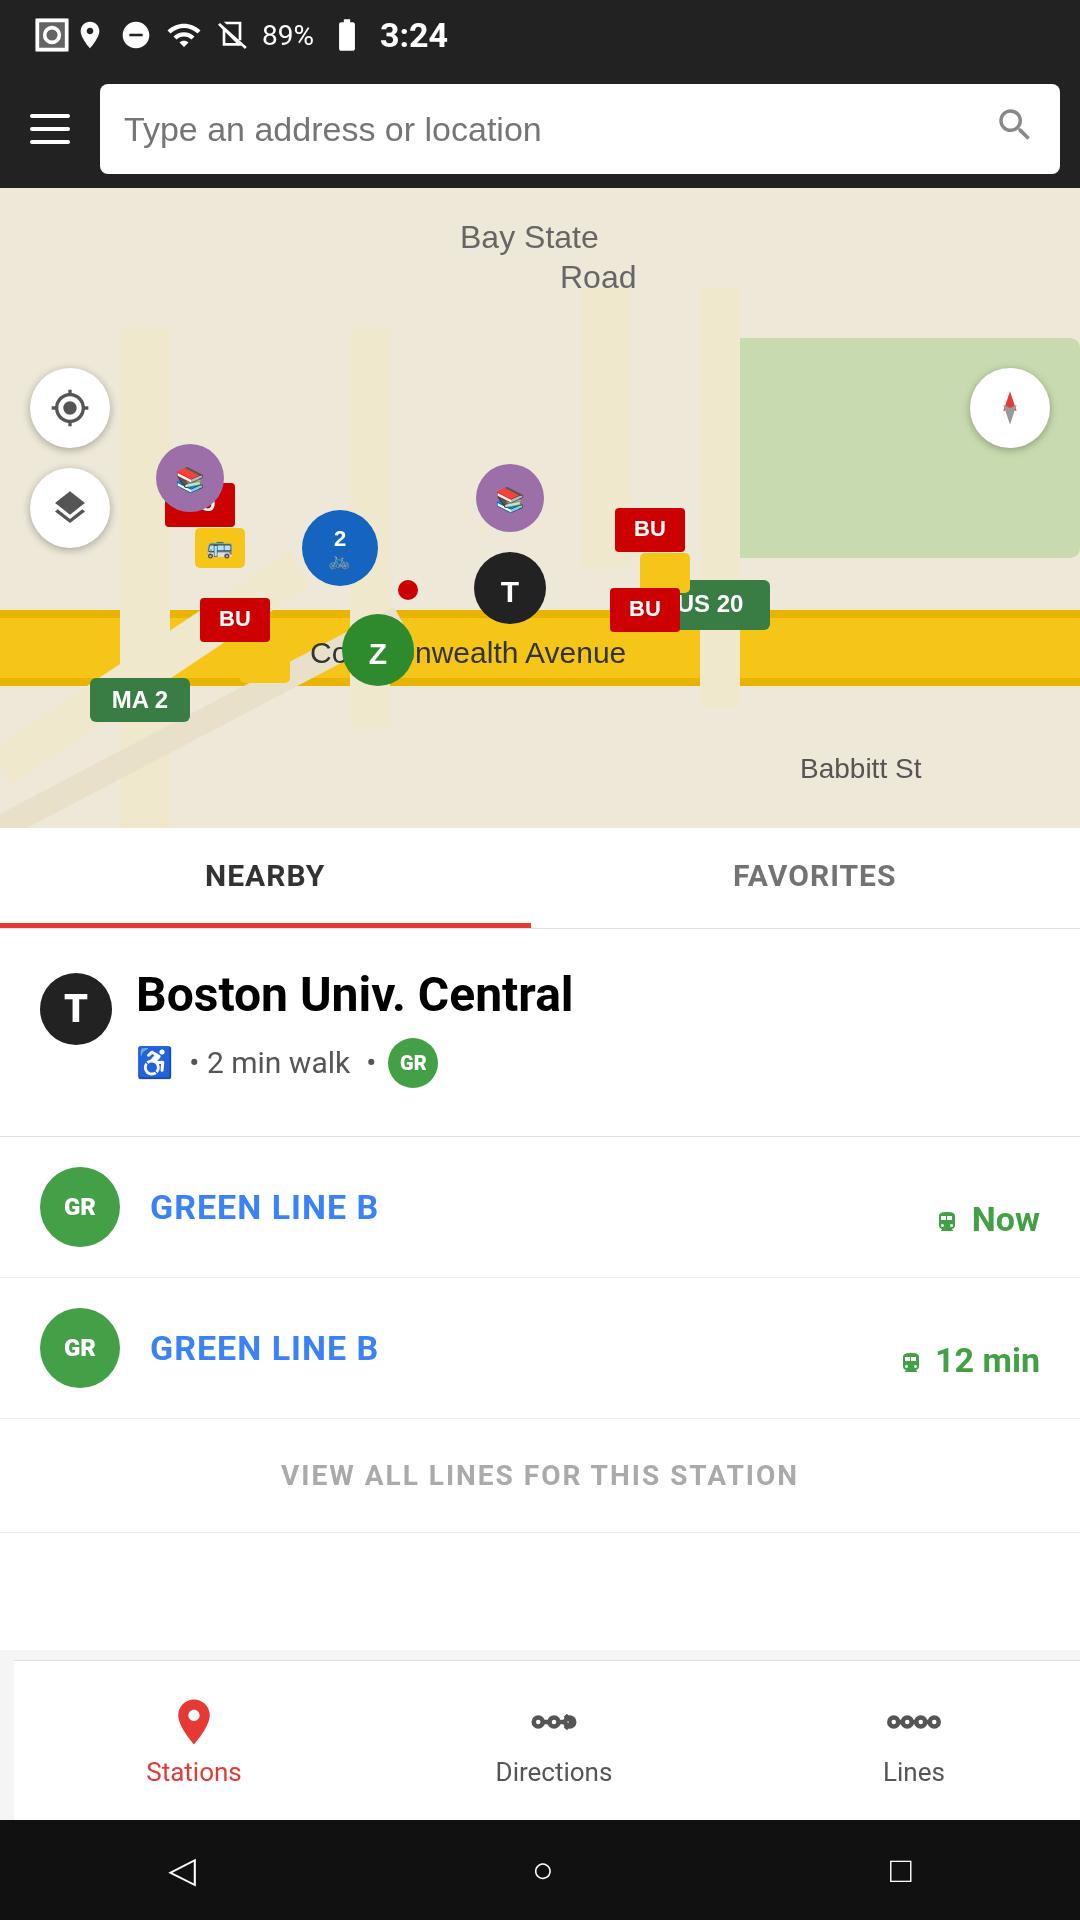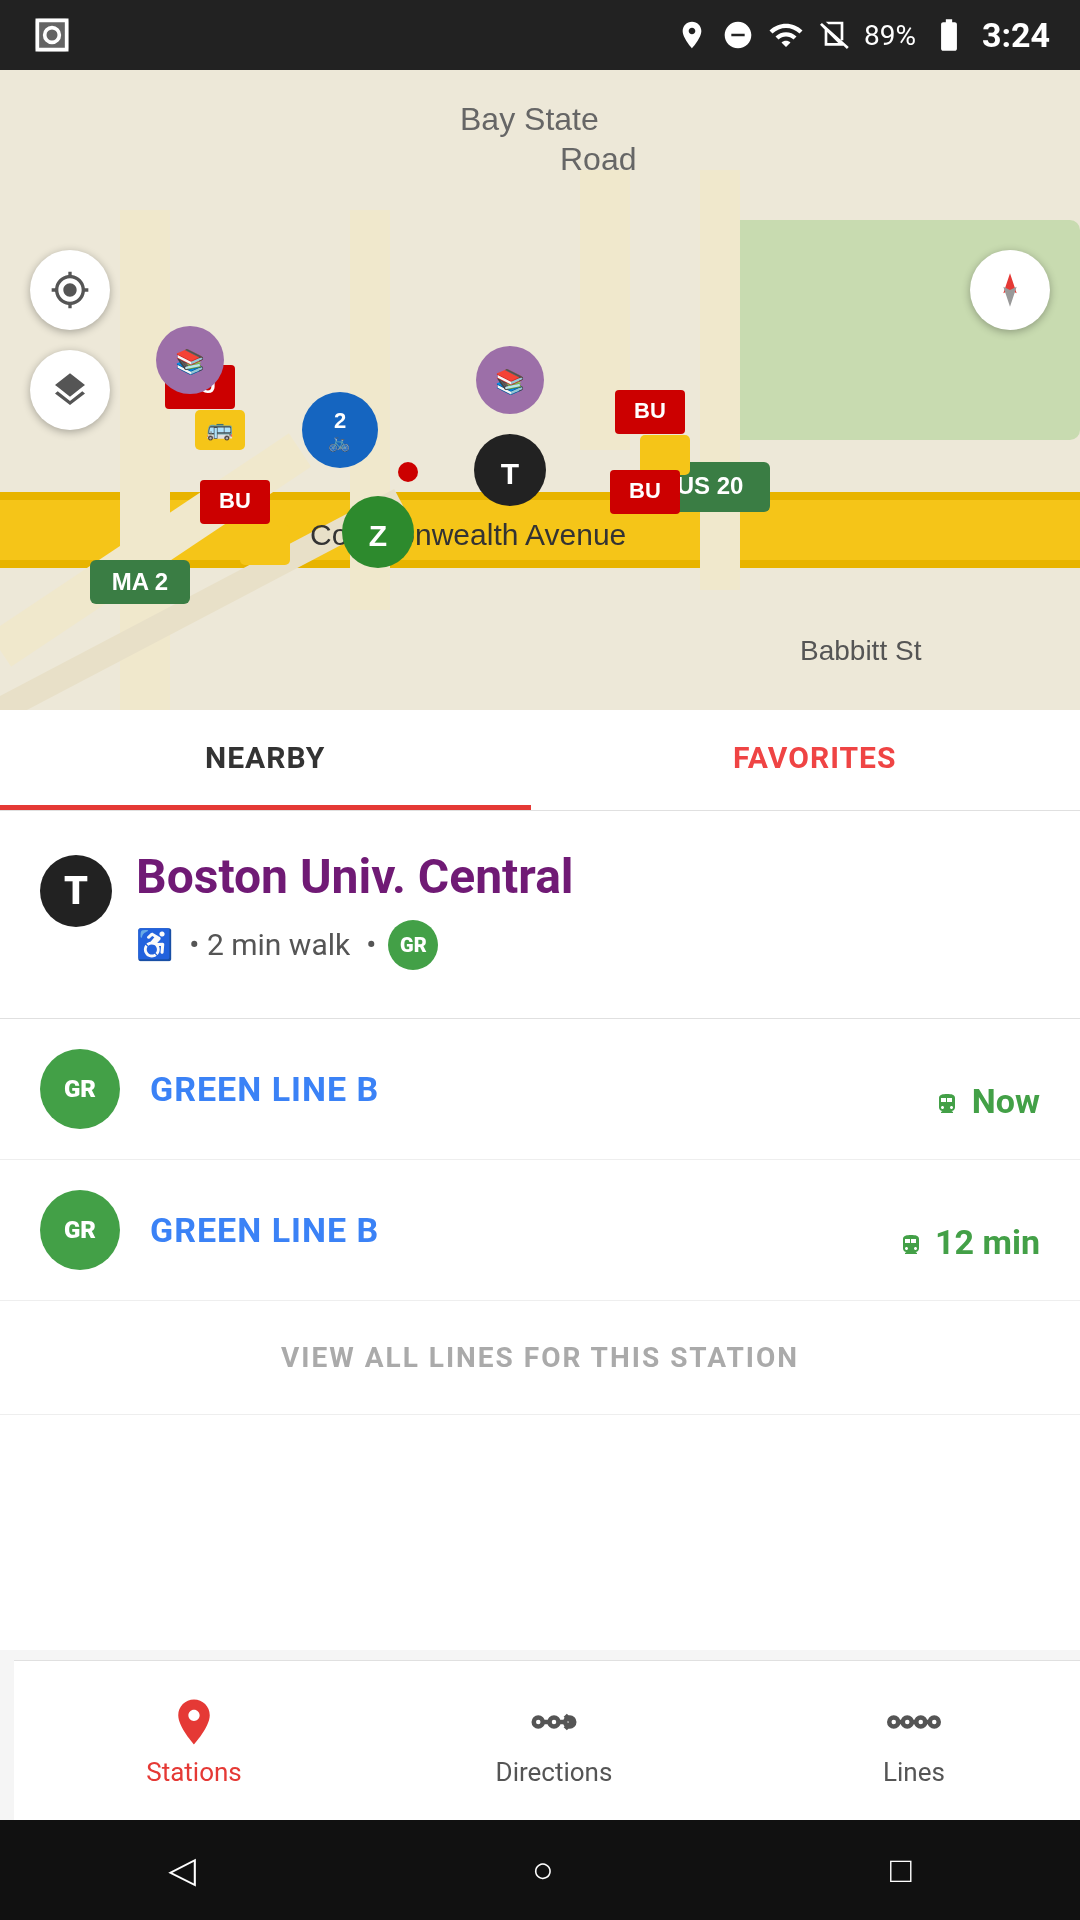--- a/index.html
+++ b/index.html
@@ -12,21 +12,20 @@
       overflow-x: hidden;
     }
 
     
     .status-bar {
       width: 100%;
       height: 70px;
       background: #222;
       display: flex;
       align-items: center;
-      justify-content: space-between;
       padding: 0 30px;
     }
     .status-bar-left {
       display: flex;
       align-items: center;
     }
     .status-bar-right {
       display: flex;
       align-items: center;
       gap: 14px;
@@ -141,21 +140,21 @@
     }
     .tab {
       flex: 1;
       height: 100px;
       display: flex;
       align-items: center;
       justify-content: center;
       font-size: 30px;
       font-weight: 700;
       letter-spacing: 1px;
-      color: #ef4444;
+      color: #737373;
       cursor: pointer;
       border-bottom: 5px solid transparent;
       position: relative;
     }
     .tab.active {
       color: #333;
       border-bottom: 5px solid #e53935;
     }
 
     
@@ -188,21 +187,21 @@
       font-weight: 900;
       flex-shrink: 0;
       margin-top: 4px;
     }
     .station-info {
       flex: 1;
     }
     .station-name {
       font-size: 48px;
       font-weight: 700;
-      color: #701a75;
+      color: #000000;
       line-height: 1.1;
       margin-bottom: 16px;
     }
     .station-meta {
       display: flex;
       align-items: center;
       gap: 16px;
       font-size: 30px;
       color: #555;
     }
@@ -358,20 +357,35 @@
         </svg>
       <span style="font-size:28px;color:white;">89%</span>
 
       <svg width="38" height="38" viewBox="0 0 24 24" fill="white">
           <path d="M15.67 4H14V2h-4v2H8.33C7.6 4 7 4.6 7 5.33v15.33C7 21.4 7.6 22 8.33 22h7.33c.74 0 1.34-.6 1.34-1.33V5.33C17 4.6 16.4 4 15.67 4z"></path>
         </svg>
       <span style="font-size:34px;font-weight:bold;color:white;">3:24</span>
     </div>
   </div>
 
+  <div class="search-bar-container">
+    <div class="menu-btn">
+      <span></span>
+      <span></span>
+      <span></span>
+    </div>
+    <div class="search-input-wrapper">
+      <input class="search-input" type="text" placeholder="Type an address or location" style="">
+      <span class="search-icon-btn">
+        <svg width="42" height="42" viewBox="0 0 24 24" fill="#888">
+            <path d="M15.5 14h-.79l-.28-.27C15.41 12.59 16 11.11 16 9.5 16 5.91 13.09 3 9.5 3S3 5.91 3 9.5 5.91 16 9.5 16c1.61 0 3.09-.59 4.23-1.57l.27.28v.79l5 4.99L20.49 19l-4.99-5zm-6 0C7.01 14 5 11.99 5 9.5S7.01 5 9.5 5 14 7.01 14 9.5 11.99 14 9.5 14z"></path>
+          </svg>
+      </span>
+    </div>
+  </div>
 
   <div class="map-area">
     <svg class="map-svg" viewBox="0 0 1080 640" xmlns="http://www.w3.org/2000/svg">
 
       <rect width="1080" height="640" fill="#ede8d8"></rect>
 
       <text x="460" y="60" font-size="32" fill="#666" font-family="Arial">Bay State</text>
       <text x="560" y="100" font-size="32" fill="#666" font-family="Arial">Road</text>
 
       <rect x="700" y="150" width="380" height="220" fill="#c8dbb0" rx="10"></rect>

